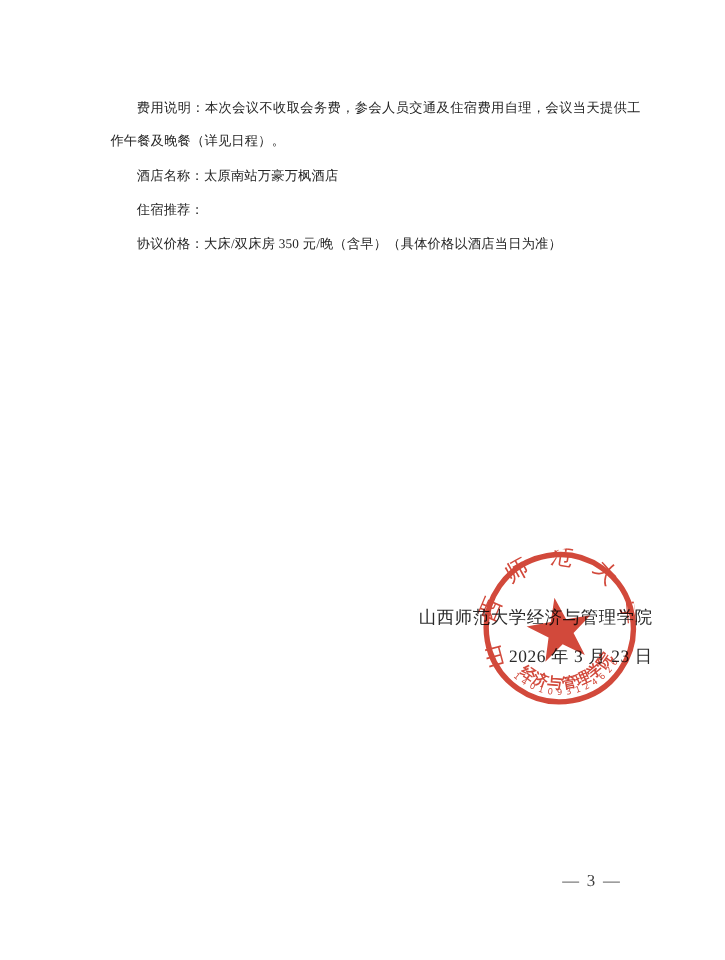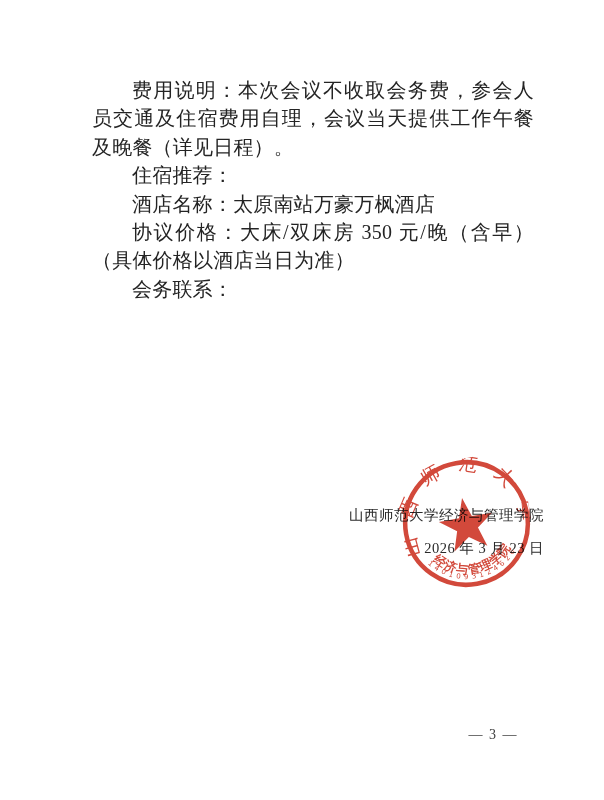--- a/index.html
+++ b/index.html
@@ -10,21 +10,21 @@
     background: #ffffff;
     overflow: hidden;
     font-family: "Liberation Serif", "DejaVu Serif", serif;
     color: #242424;
   }
   .content {
     position: absolute;
     left: 92px;
     top: 76px;
     width: 442px;
-    font-size: 20px;
+    font-size: 11px;
     line-height: 28.4px;
     text-align: justify;
     text-justify: inter-ideograph;
     letter-spacing: 0.2px;
   }
   .content p { margin: 0; text-indent: 2em; word-break: normal; }
   .signature {
     position: absolute;
     right: 60px;
     top: 499px;
@@ -54,24 +54,23 @@
     color: #3c3c3c;
   }
 </style>
 </head>
 <body>
 
 <div class="page">
 
   <div class="content">
     <p>费用说明：本次会议不收取会务费，参会人员交通及住宿费用自理，会议当天提供工作午餐及晚餐（详见日程）。</p>
+    <p>酒店名称：太原南站万豪万枫酒店</p>
     <p>住宿推荐：</p>
-    <p>酒店名称：太原南站万豪万枫酒店</p>
     <p>协议价格：大床/双床房 350 元/晚（含早）（具体价格以酒店当日为准）</p>
-    <p>会务联系：</p>
   </div>
 
   <div class="signature">
     <div>山西师范大学经济与管理学院</div>
     <div>2026 年 3 月 23 日</div>
   </div>
 
   <svg class="seal" viewBox="0 0 200 200" aria-hidden="true">
     <defs>
       <path id="arcTop" d="M 25,136 A 83,83 0 1 1 175,136" fill="none"></path>

